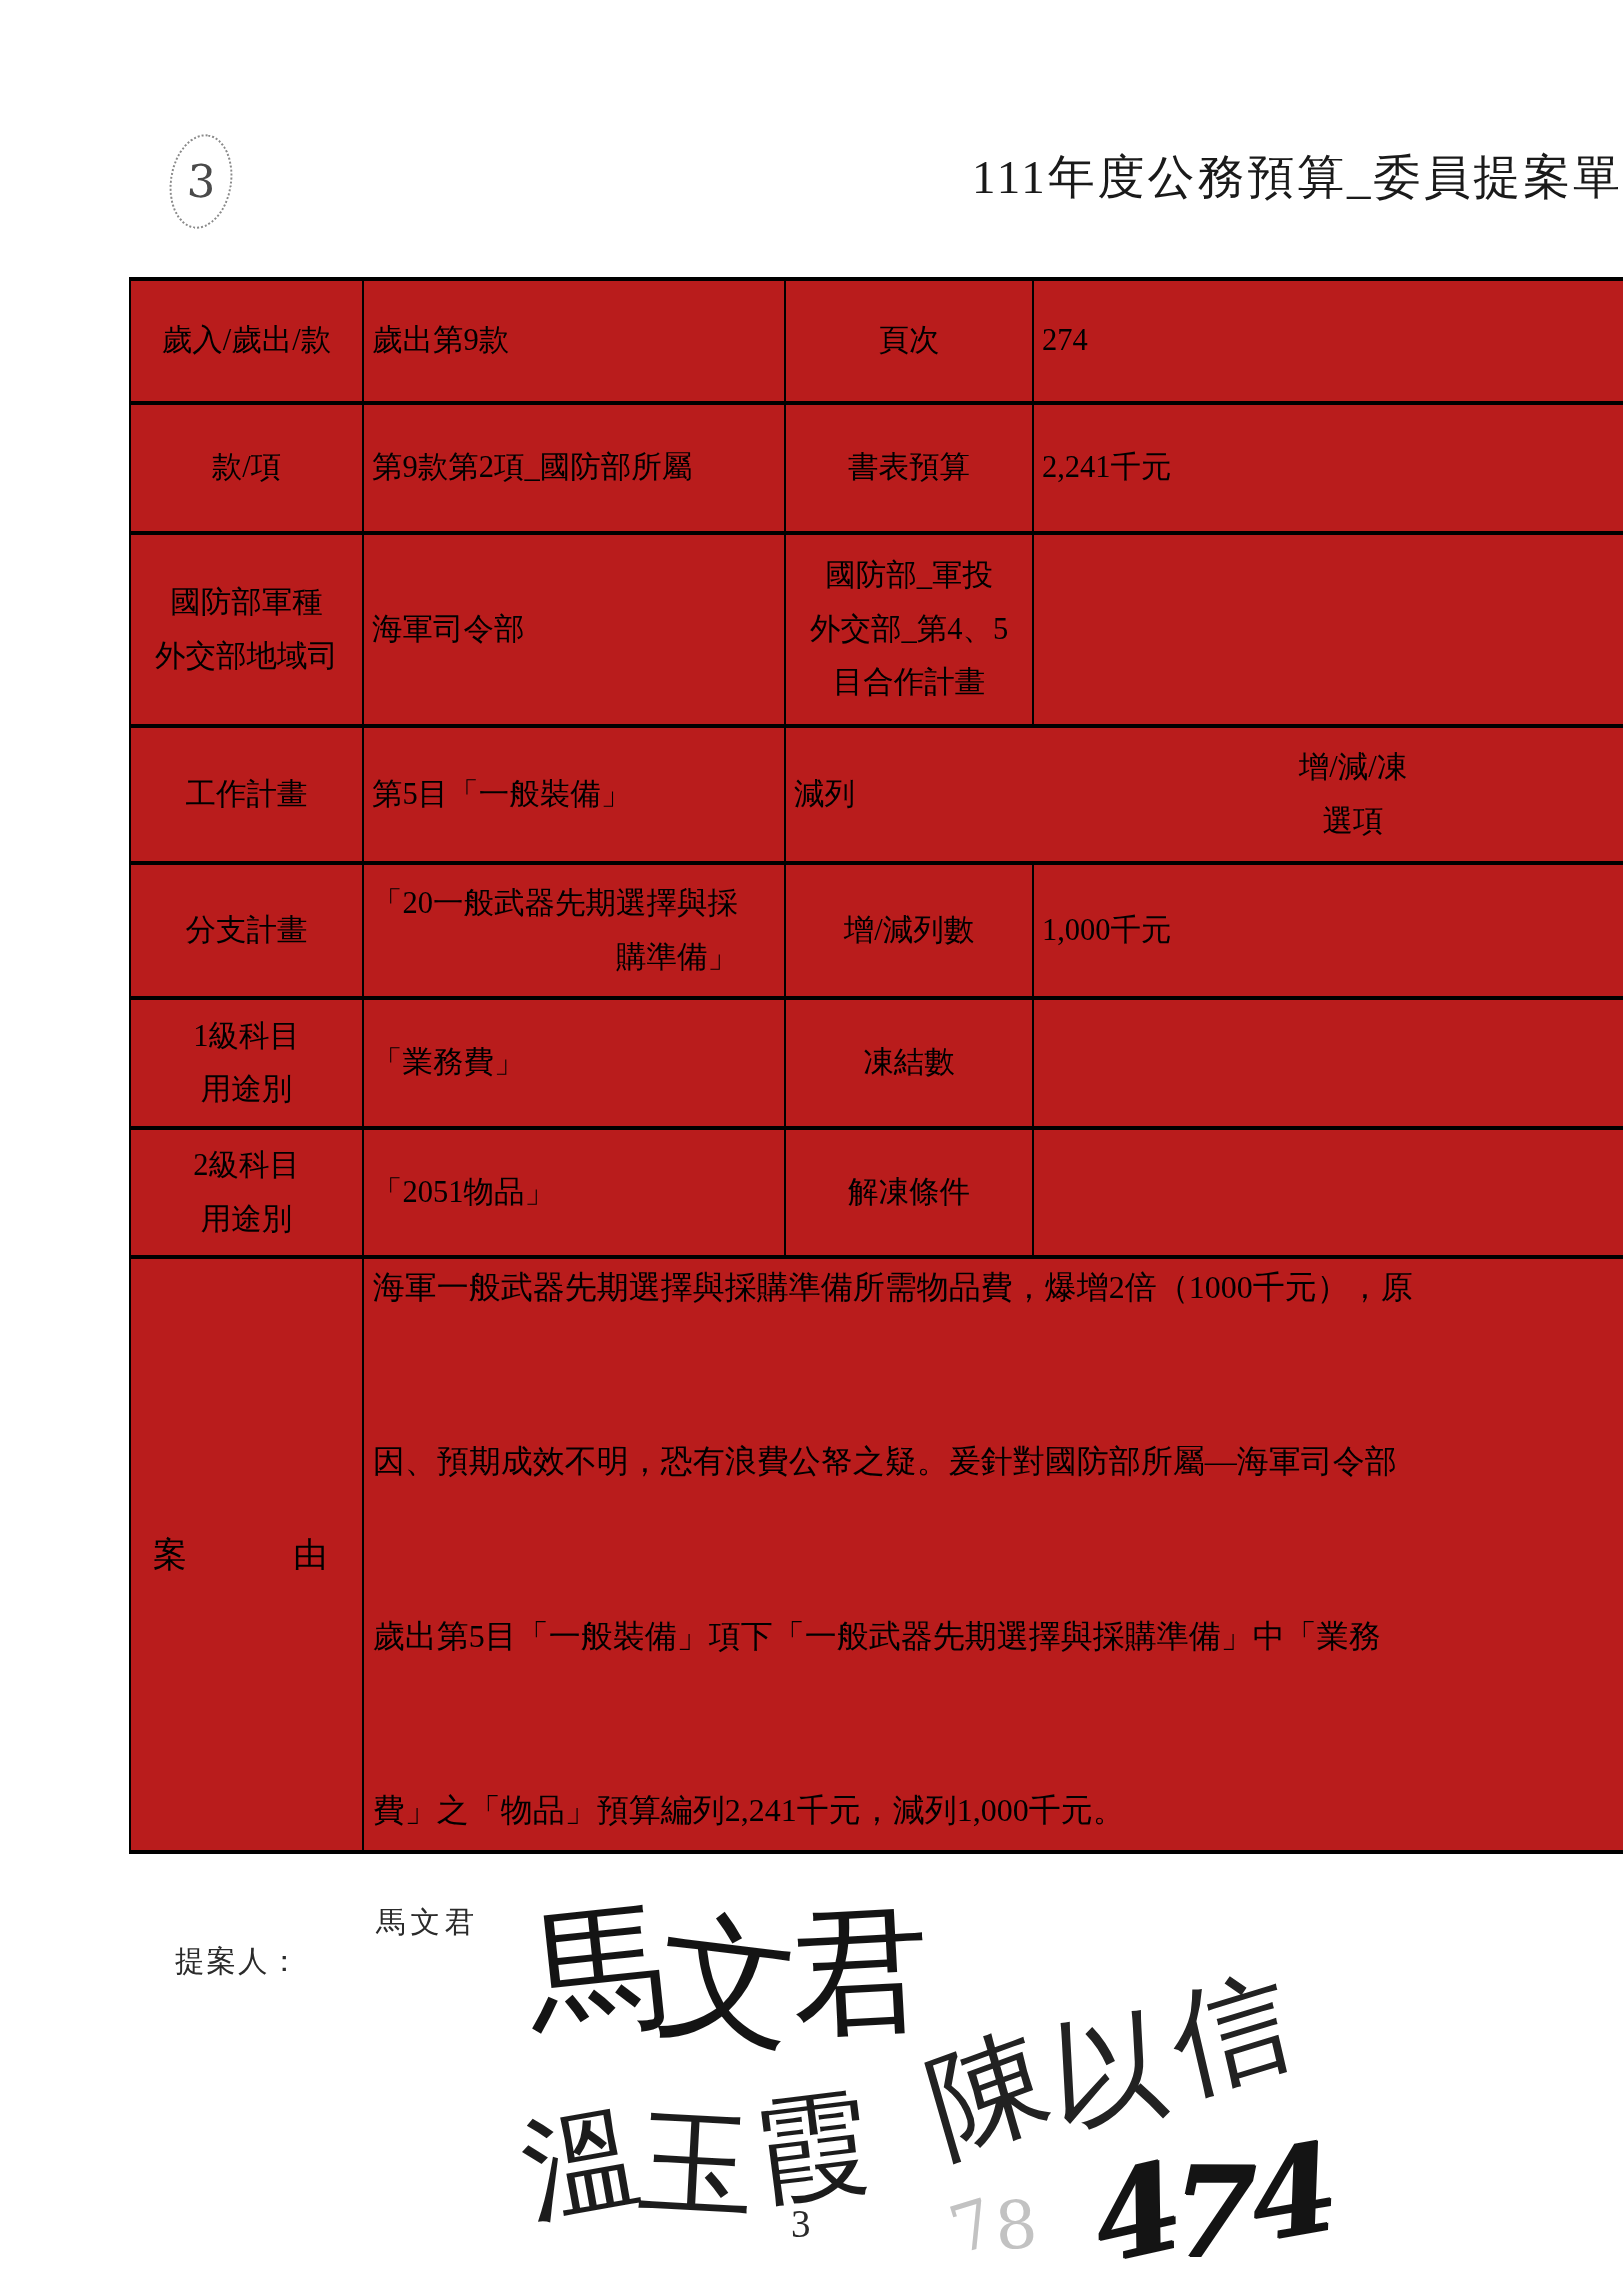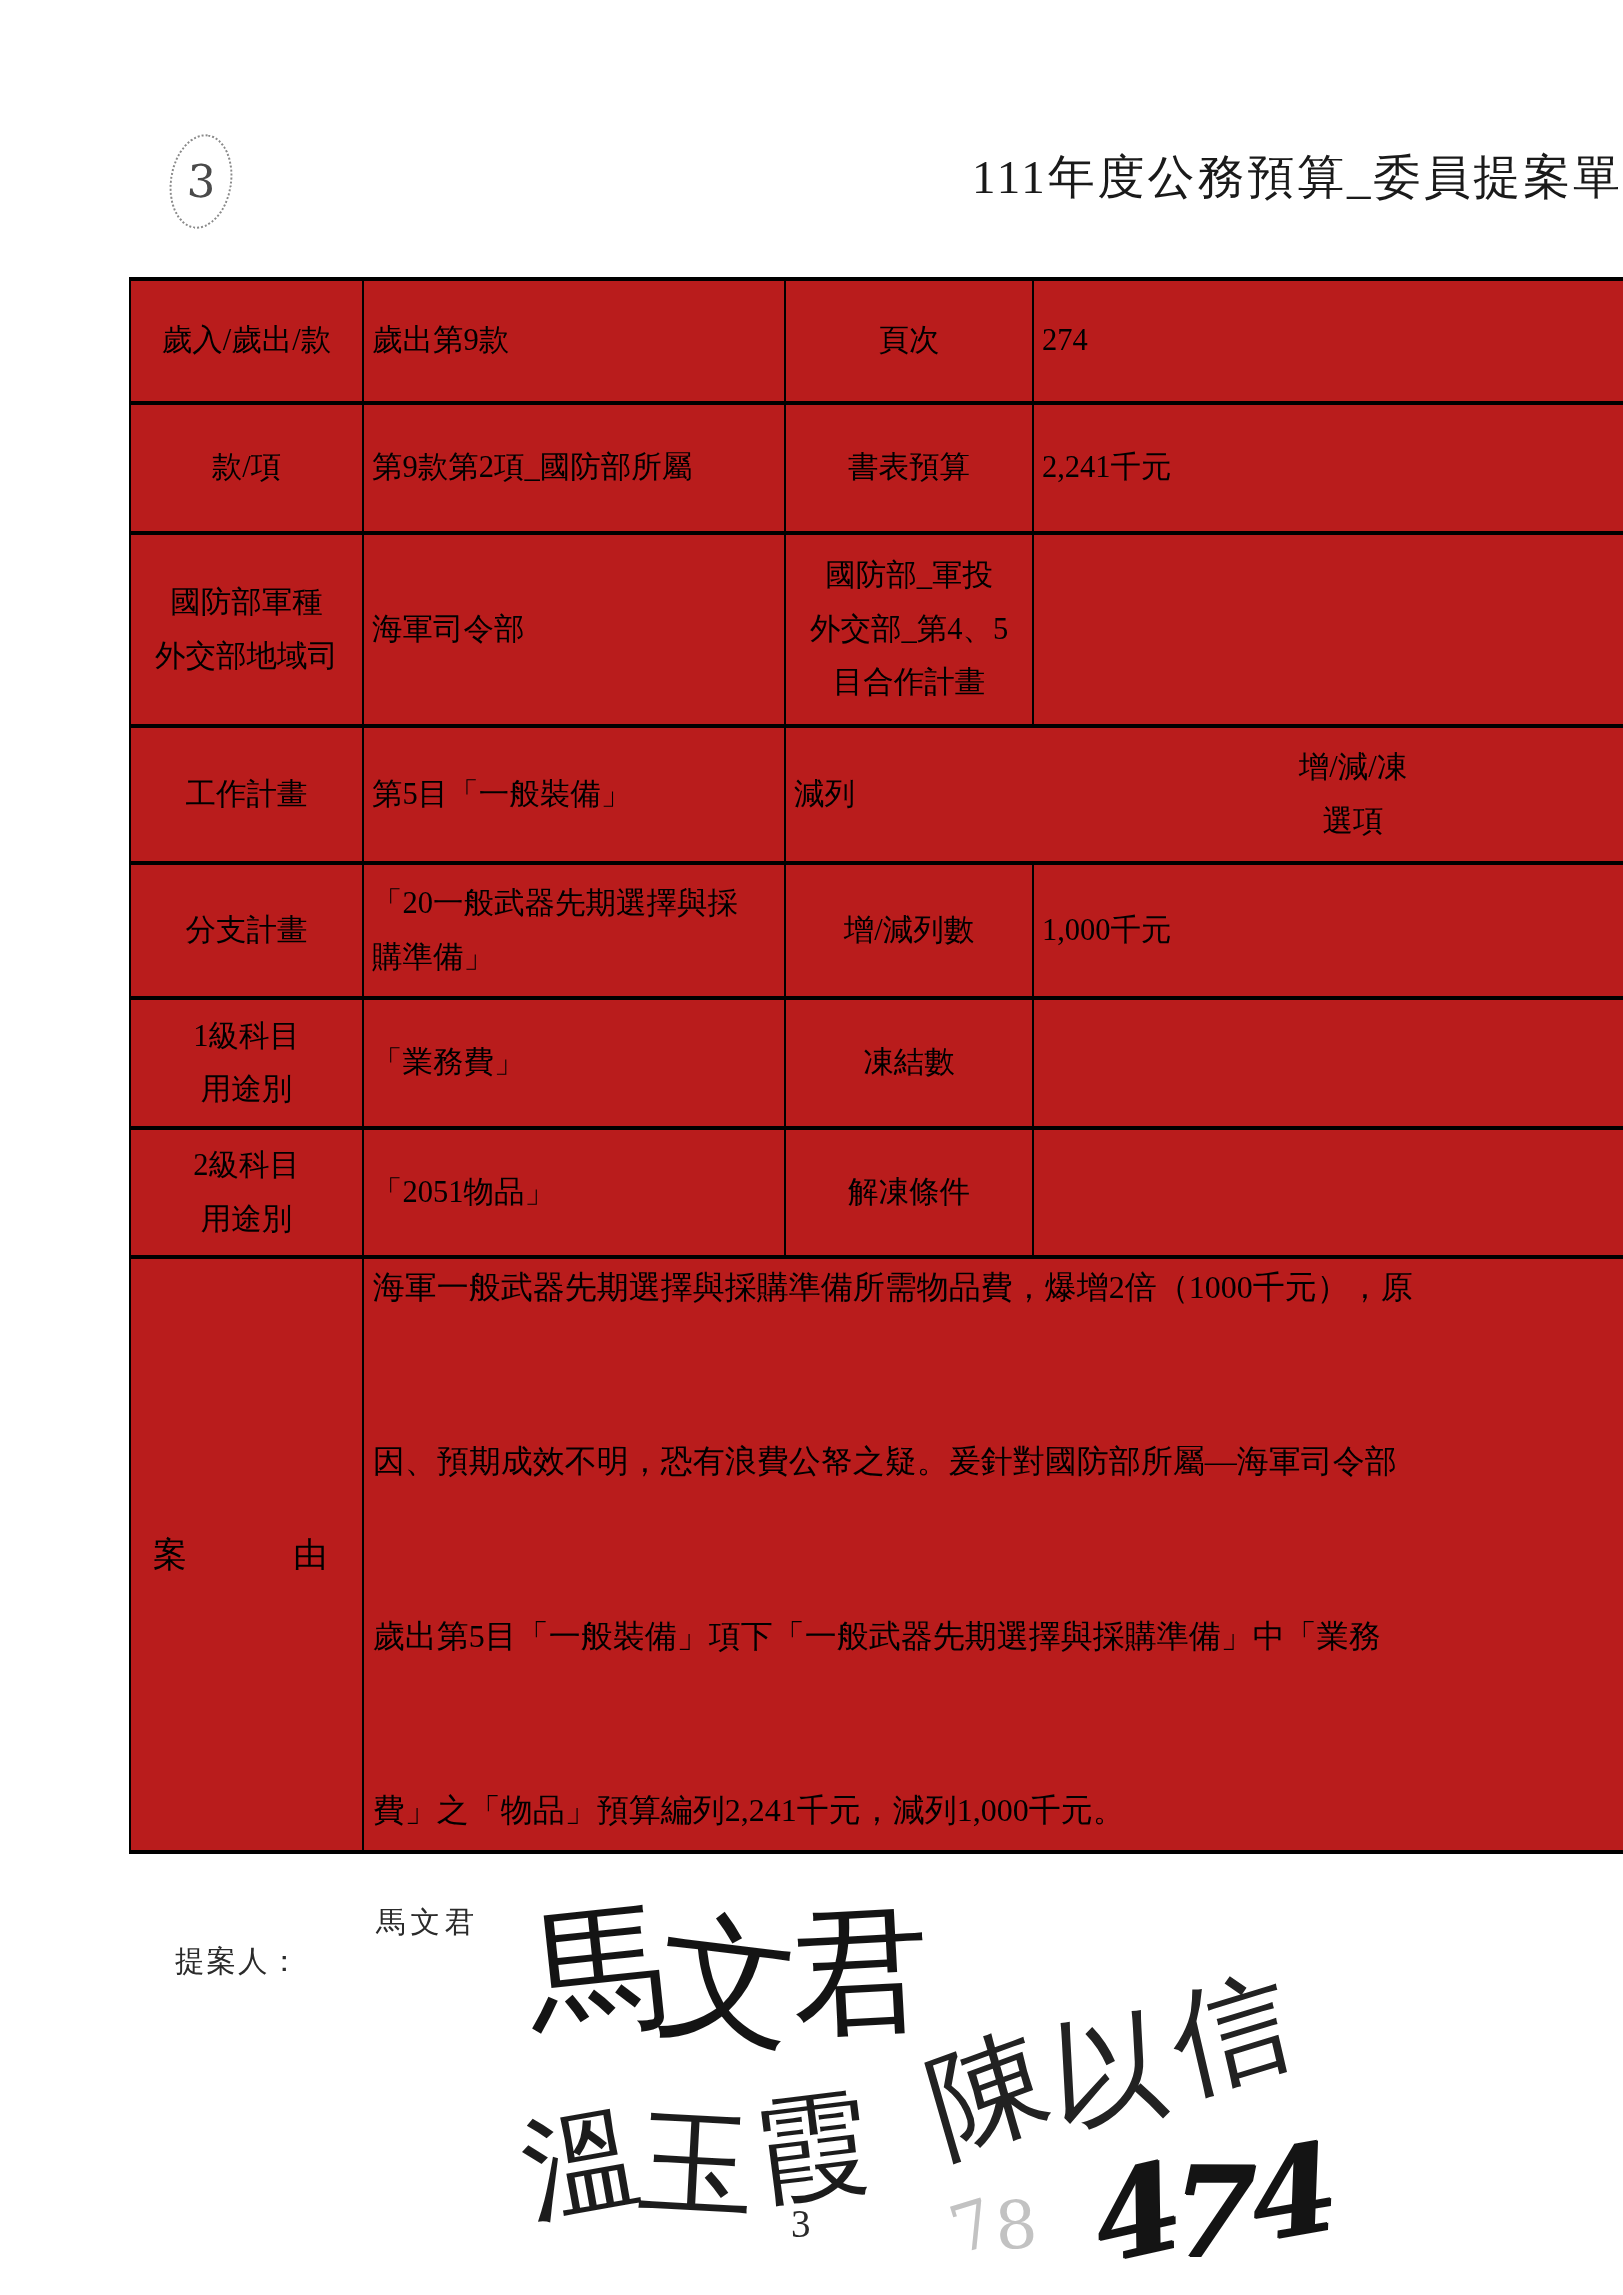--- a/index.html
+++ b/index.html
@@ -40,21 +40,21 @@
   }
   .cell{
     box-sizing:border-box;
     display:flex;align-items:center;
     font-size:30.5px;line-height:1.75;
     overflow:hidden;
   }
   .br{border-right:2.5px solid #000;}
   .bb{border-bottom:4.4px solid #000;}
   .lab{justify-content:center;text-align:center;white-space:pre-line;}
-  .val{justify-content:flex-start;text-align:left;padding:0 8.8px 0 7.9px;white-space:pre-line;}
+  .val{justify-content:flex-start;text-align:right;padding:0 8.8px 0 7.9px;white-space:pre-line;}
   .case-label{font-size:34px;letter-spacing:12.8px;}
   .case-body{
     grid-column:2/5;
     display:flex;flex-direction:column;justify-content:space-between;
     align-items:flex-start;
     padding:7.9px 11.8px 19.7px 8.8px;
     font-size:32px;line-height:1.25;
   }
   .case-line{white-space:nowrap;}
   

